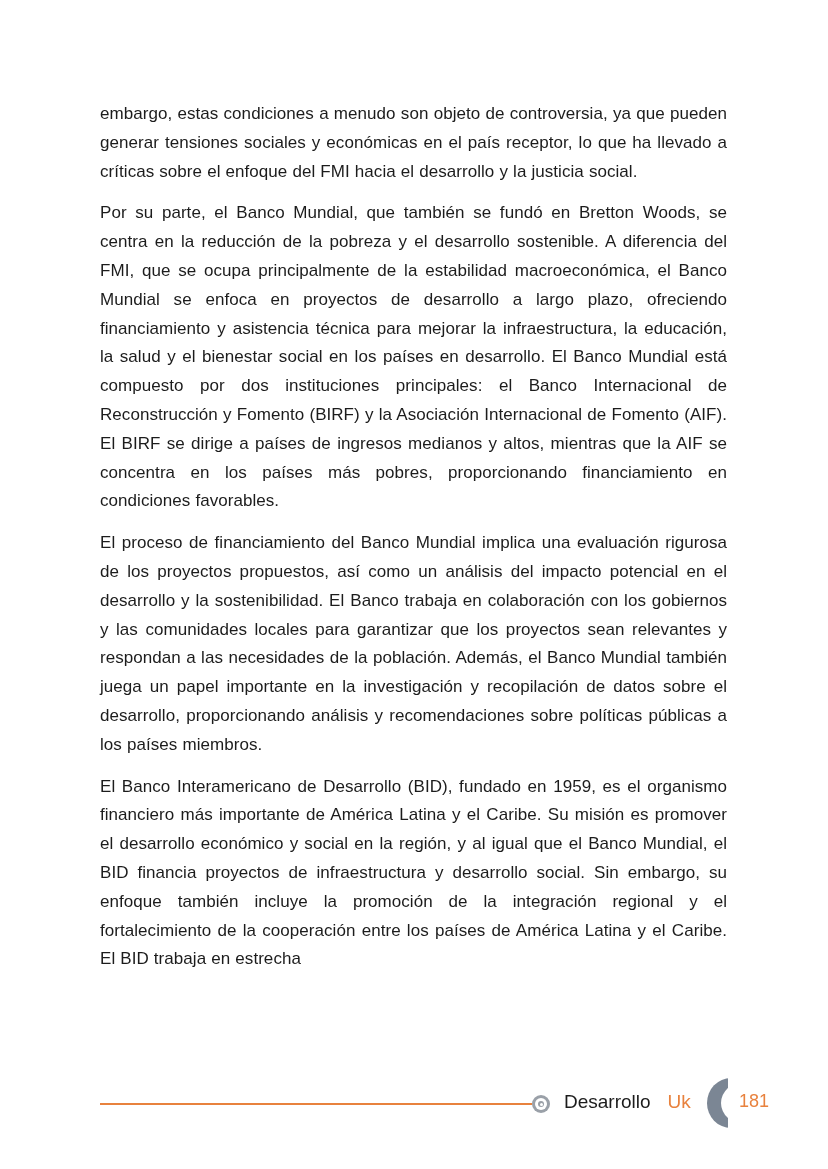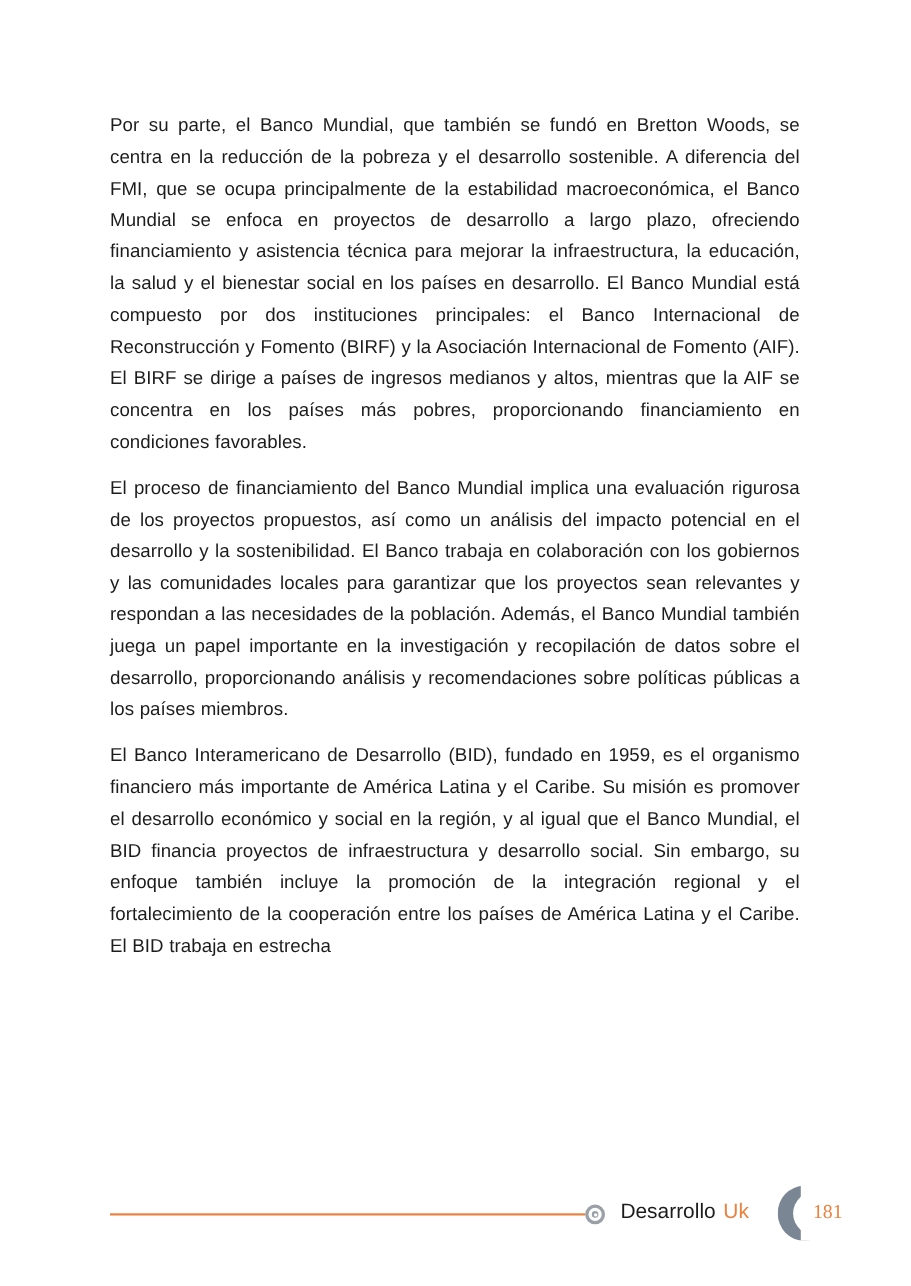--- a/index.html
+++ b/index.html
@@ -87,21 +87,21 @@
       position: absolute;
       left: 564px;
       top: 21px;
       font-size: 19px;
       font-weight: 500;
       white-space: nowrap;
       color: #1c1c1c;
     }
     .brand-accent {
       color: #e8823e;
-      margin-left: 7px;
+      margin-left: 17px;
     }
     .crescent {
       position: absolute;
       left: 707px;
       top: 8px;
       width: 48px;
       height: 50px;
       overflow: hidden;
     }
     .crescent-shape {
@@ -129,27 +129,27 @@
       width: 40px;
       height: 50px;
       background: #ffffff;
     }
     .page-number {
       position: absolute;
       left: 739px;
       top: 21px;
       font-size: 18px;
       color: #e8823e;
-      font-family: Liberation Serif, serif;
     }
   </style>
 </head>
 <body>
 
 <main class="page-body">
+  <p class="paragraph">embargo, estas condiciones a menudo son objeto de controversia, ya que pueden generar tensiones sociales y económicas en el país receptor, lo que ha llevado a críticas sobre el enfoque del FMI hacia el desarrollo y la justicia social.</p>
   <p class="paragraph">Por su parte, el Banco Mundial, que también se fundó en Bretton Woods, se centra en la reducción de la pobreza y el desarrollo sostenible. A diferencia del FMI, que se ocupa principalmente de la estabilidad macroeconómica, el Banco Mundial se enfoca en proyectos de desarrollo a largo plazo, ofreciendo financiamiento y asistencia técnica para mejorar la infraestructura, la educación, la salud y el bienestar social en los países en desarrollo. El Banco Mundial está compuesto por dos instituciones principales: el Banco Internacional de Reconstrucción y Fomento (BIRF) y la Asociación Internacional de Fomento (AIF). El BIRF se dirige a países de ingresos medianos y altos, mientras que la AIF se concentra en los países más pobres, proporcionando financiamiento en condiciones favorables.</p>
   <p class="paragraph">El proceso de financiamiento del Banco Mundial implica una evaluación rigurosa de los proyectos propuestos, así como un análisis del impacto potencial en el desarrollo y la sostenibilidad. El Banco trabaja en colaboración con los gobiernos y las comunidades locales para garantizar que los proyectos sean relevantes y respondan a las necesidades de la población. Además, el Banco Mundial también juega un papel importante en la investigación y recopilación de datos sobre el desarrollo, proporcionando análisis y recomendaciones sobre políticas públicas a los países miembros.</p>
   <p class="paragraph">El Banco Interamericano de Desarrollo (BID), fundado en 1959, es el organismo financiero más importante de América Latina y el Caribe. Su misión es promover el desarrollo económico y social en la región, y al igual que el Banco Mundial, el BID financia proyectos de infraestructura y desarrollo social. Sin embargo, su enfoque también incluye la promoción de la integración regional y el fortalecimiento de la cooperación entre los países de América Latina y el Caribe. El BID trabaja en estrecha</p>
 </main>
 
 <footer class="footer">
   <div class="footer-line"></div>
   <div class="ring-icon">
     <span class="ring-icon-inner"></span>
   </div>

